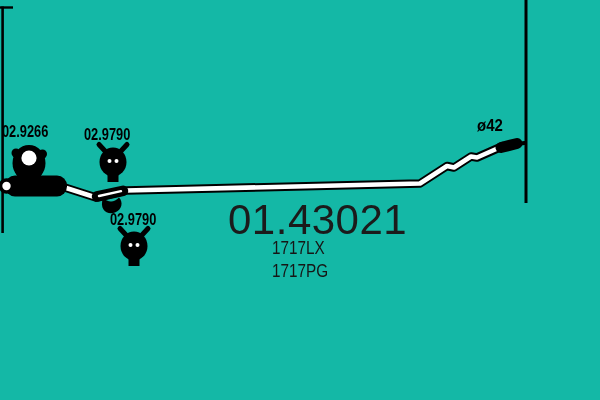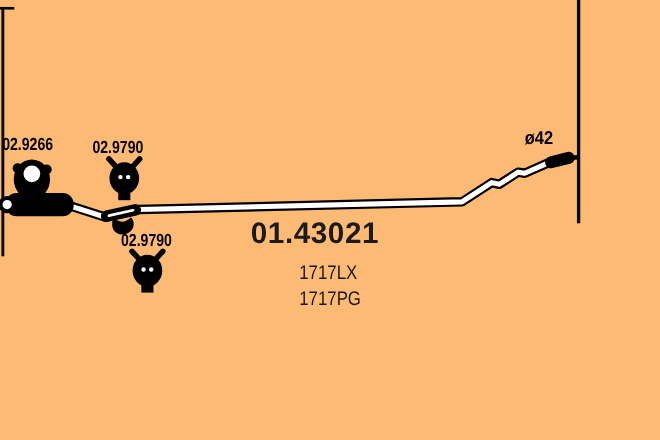--- a/index.html
+++ b/index.html
@@ -1,35 +1,35 @@
 <!DOCTYPE html>
 <html><head>
 <meta charset="utf-8">
 <style>
   html,body{margin:0;padding:0;background:#fff;}
   .canvas{
-    position:relative;width:600px;height:400px;background:#fdba74;overflow:hidden;
+    position:relative;width:600px;height:400px;background:#14b8a6;overflow:hidden;
     font-family:"Liberation Sans", sans-serif;
     text-align:center;
   }
   .canvas svg{position:absolute;left:0;top:0;}
   .lbl{position:absolute;color:#000;white-space:nowrap;line-height:1;}
   .comp-num{
     font-size:16px;font-weight:bold;
     transform:scaleX(0.80);transform-origin:0 0;
   }
   .comp0{left:2px;top:124px;}
   .comp1{left:84px;top:127px;}
   .comp2{left:110px;top:212px;}
   .dia{
     left:477px;top:117px;font-size:17px;font-weight:bold;
     transform:scaleX(0.88);transform-origin:0 0;
   }
   .main-num{
-    left:228px;top:199px;font-size:27px;font-weight:700;color:#1b1b1b;
+    left:228px;top:199px;font-size:42px;font-weight:400;color:#1b1b1b;
     letter-spacing:0.5px;
   }
   .oe{
     font-size:18px;font-weight:400;color:#161616;
     transform:scaleX(0.85);transform-origin:0 0;
   }
   .oe0{left:272px;top:239px;}
   .oe1{left:272px;top:262px;}
 </style>
 </head>

